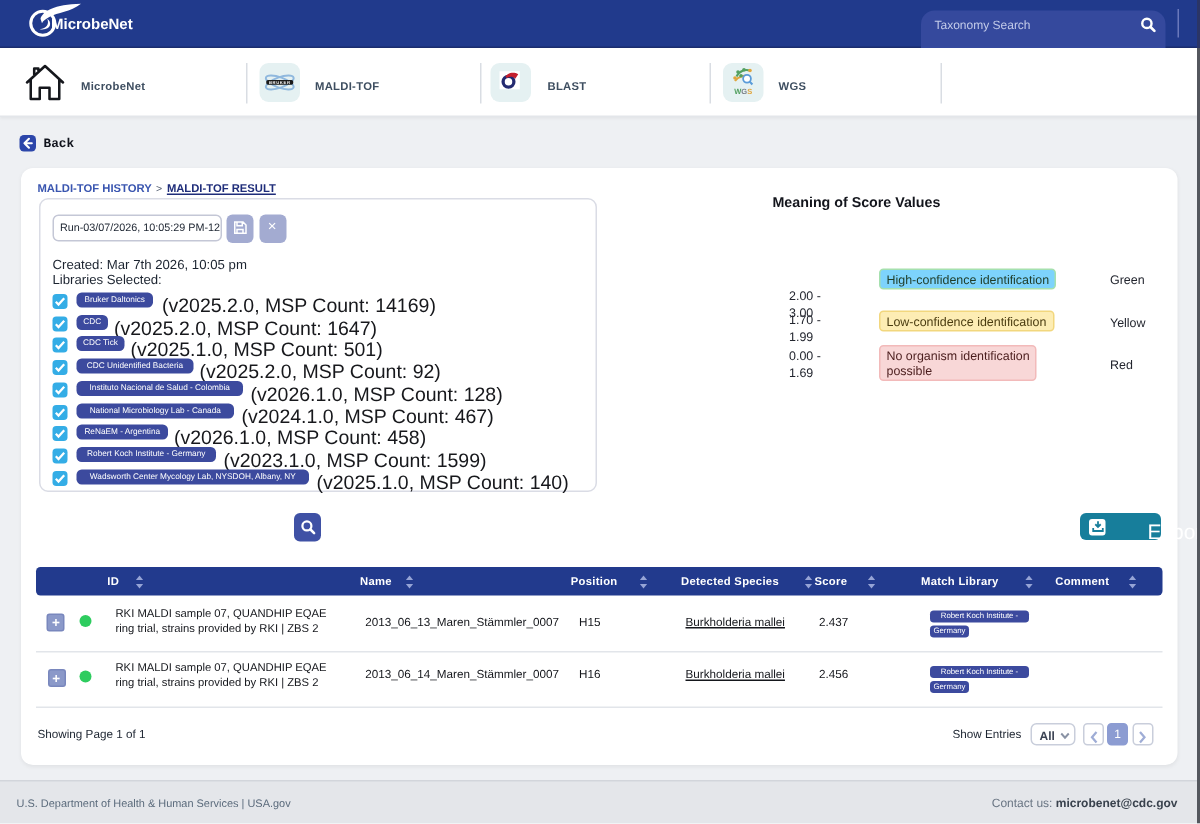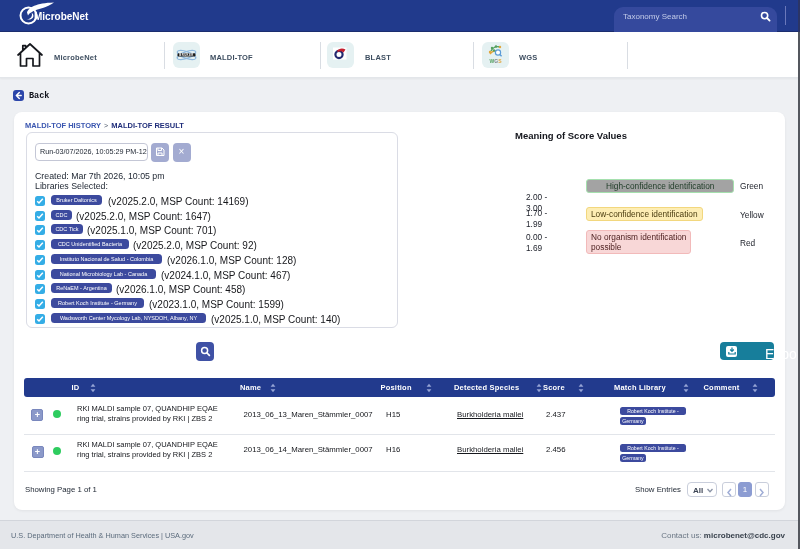--- a/index.html
+++ b/index.html
@@ -23,39 +23,39 @@
 
   
   #backbtn { position:absolute; left:13px; top:90px; width:11px; height:11px; background:#2c46aa; border-radius:3px; }
   #backtxt { position:absolute; left:29px; top:91px; font-size:8.5px; font-weight:bold; color:#10131c;font-family:Liberation Mono, monospace; }
 
   
   #card { position:absolute; left:14px; top:112px; width:771px; height:398px; background:#fff; border-radius:8px; box-shadow:0 1px 3px rgba(0,0,0,0.06); }
   
   #crumbs { position:absolute; left:11px; top:9px; font-size:7.5px; font-weight:bold; color:#3a56b0; }
   #crumbs .sep { color:#4a5568; font-weight:normal; padding:0 1px; font-size:7px; }
-  #crumbs .cur { color:#1f2d7a; }
+  #crumbs .cur { color:#1f2d7a;text-decoration:underline; }
   #infobox { position:absolute; left:12px; top:20px; width:372px; height:196px; border:1px solid #dadce5; border-radius:6px; background:#fff; }
   #runinput { position:absolute; left:8px; top:10px; width:113px; height:18px; border:1px solid #c4c7d6; border-radius:4px; font-size:7.2px; color:#1c2430; line-height:16px; padding-left:4px; background:#fff; white-space:nowrap; overflow:hidden; }
   .sbtn { position:absolute; top:10px; width:18px; height:19px; border-radius:4px; background:#a3abd1; color:#fff; text-align:center; }
   #created { position:absolute; left:8px; top:38px; font-size:8.8px; color:#1c2430; }
   #libsel  { position:absolute; left:8px; top:48px; font-size:8.8px; color:#1c2430; }
   .librow { position:absolute; left:8px; height:13px; }
   .cbx { position:absolute; left:0; top:1px; width:10px; height:10px; background:#34ade6; border-radius:2.5px; }
   .cbx svg { position:absolute; left:1px; top:1px; }
   .lbadge { position:absolute; left:16px; top:0px; height:10px; background:#3c4a9e; border-radius:3.5px; color:#fff; font-size:5.5px; line-height:10px; text-align:center; white-space:nowrap; overflow:hidden; }
-  .lsuf { position:absolute; top:1px; font-size:10px; color:#17181c; white-space:nowrap; }
+  .lsuf { position:absolute; top:1px; font-size:13px; color:#17181c; white-space:nowrap; }
 
   
   #scoretitle { position:absolute; left:501px; top:18px; font-size:9.5px; font-weight:bold; color:#13151c; }
   #scorehead { position:absolute; left:501px; top:38px; width:260px; height:21px; background:#e4e7f6; border-radius:4px; }
   .sh { position:absolute; top:6px; font-size:8.5px; font-weight:bold; color:#33395a; }
   .rng { position:absolute; font-size:8.3px; color:#22252e; line-height:11px; }
   .cl  { position:absolute; font-size:8.3px; color:#22252e; }
-  .badge-g { position:absolute; background:#a3a3a3; border:1px solid #a5e0ae; border-radius:3px; font-size:8.3px; color:#1e3b26; padding:1px 19px; }
+  .badge-g { position:absolute; background:#7dd3fc; border:1px solid #a5e0ae; border-radius:3px; font-size:8.3px; color:#1e3b26; padding:1px 4px; }
   .badge-y { position:absolute; background:#fdedb4; border:1px solid #f2d77e; border-radius:3px; font-size:8.3px; color:#4a3c10; padding:1px 4px; }
   .badge-r { position:absolute; background:#f8d7d7; border:1px solid #f2baba; border-radius:3px; font-size:8.3px; color:#4a1d1d; padding:1px 4px; line-height:10px; white-space:nowrap; }
 
   
   #rsearch { position:absolute; left:10px; top:230px; width:168px; height:19px; border:1px solid #d5d8e0; border-radius:4px; background:#fff; }
   #rsearch .ph { position:absolute; left:7px; top:5px; font-size:8.5px; color:#9aa4b4; }
   #rsearchbtn { position:absolute; left:182px; top:230px; width:18px; height:19px; background:#3f51a5; border-radius:4px; }
   #exportbtn { position:absolute; left:706px; top:230px; width:54px; height:18px; background:#177e9b; border-radius:4px; }
   #exportbtn .ic { position:absolute; left:6px; top:3.5px; width:11px; height:11px; background:#fff; border-radius:2px; }
   #exportbtn .tx { position:absolute; left:34px; top:4px; font-size:14px; color:#fff;margin-left:11px; }
@@ -191,21 +191,21 @@
         <span class="lbadge" style="width:21px">CDC</span>
         <span class="lsuf" style="left:41px">(v2025.2.0, MSP Count: 1647)</span>
       </div>
     <div class="librow" style="top:91.4px">
         <span class="cbx">
           <svg width="8" height="8" viewBox="0 0 8 8">
             <path d="M1.2 4.2 L3 6 L6.8 1.8" fill="none" stroke="#fff" stroke-width="1.5"></path>
           </svg>
         </span>
         <span class="lbadge" style="width:32px">CDC Tick</span>
-        <span class="lsuf" style="left:52px">(v2025.1.0, MSP Count: 701)</span>
+        <span class="lsuf" style="left:52px">(v2025.1.0, MSP Count: 501)</span>
       </div>
     <div class="librow" style="top:106.1px">
         <span class="cbx">
           <svg width="8" height="8" viewBox="0 0 8 8">
             <path d="M1.2 4.2 L3 6 L6.8 1.8" fill="none" stroke="#fff" stroke-width="1.5"></path>
           </svg>
         </span>
         <span class="lbadge" style="width:78px">CDC Unidentified Bacteria</span>
         <span class="lsuf" style="left:98px">(v2025.2.0, MSP Count: 92)</span>
       </div>

